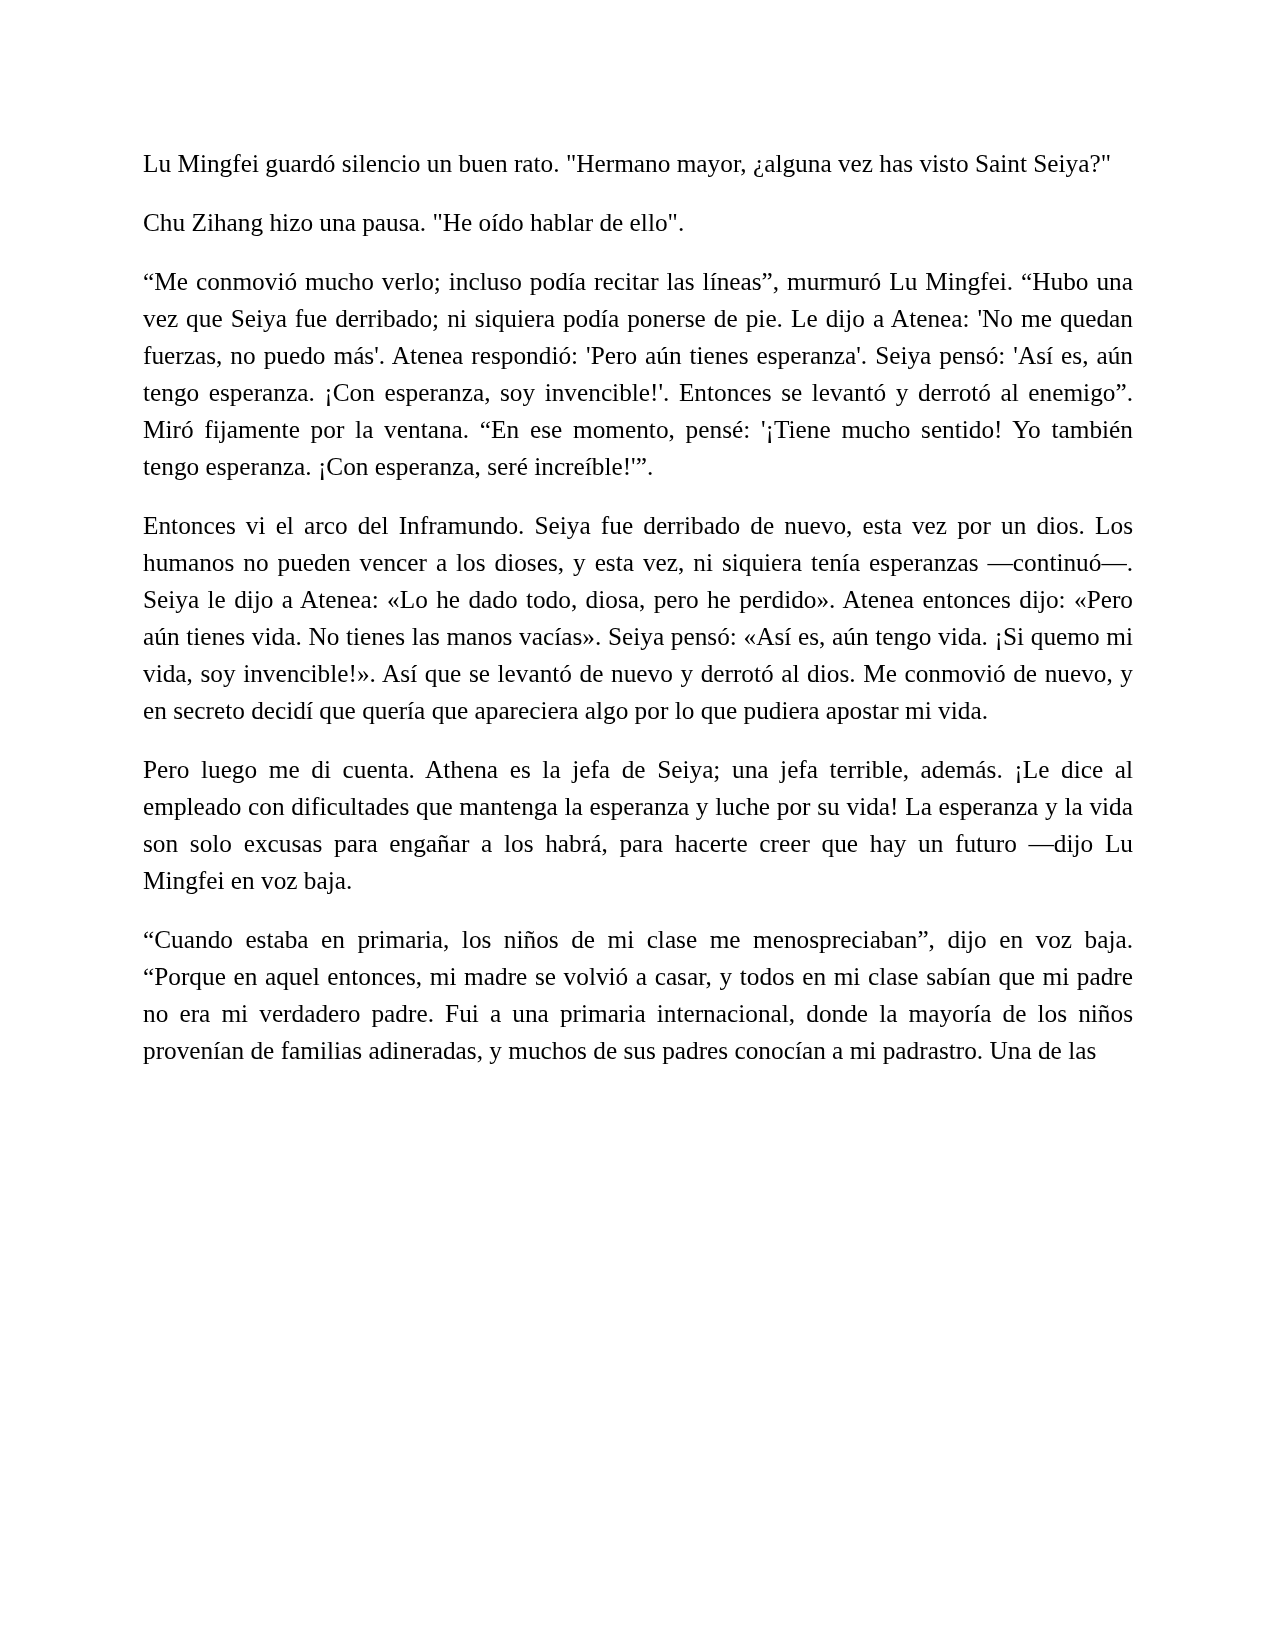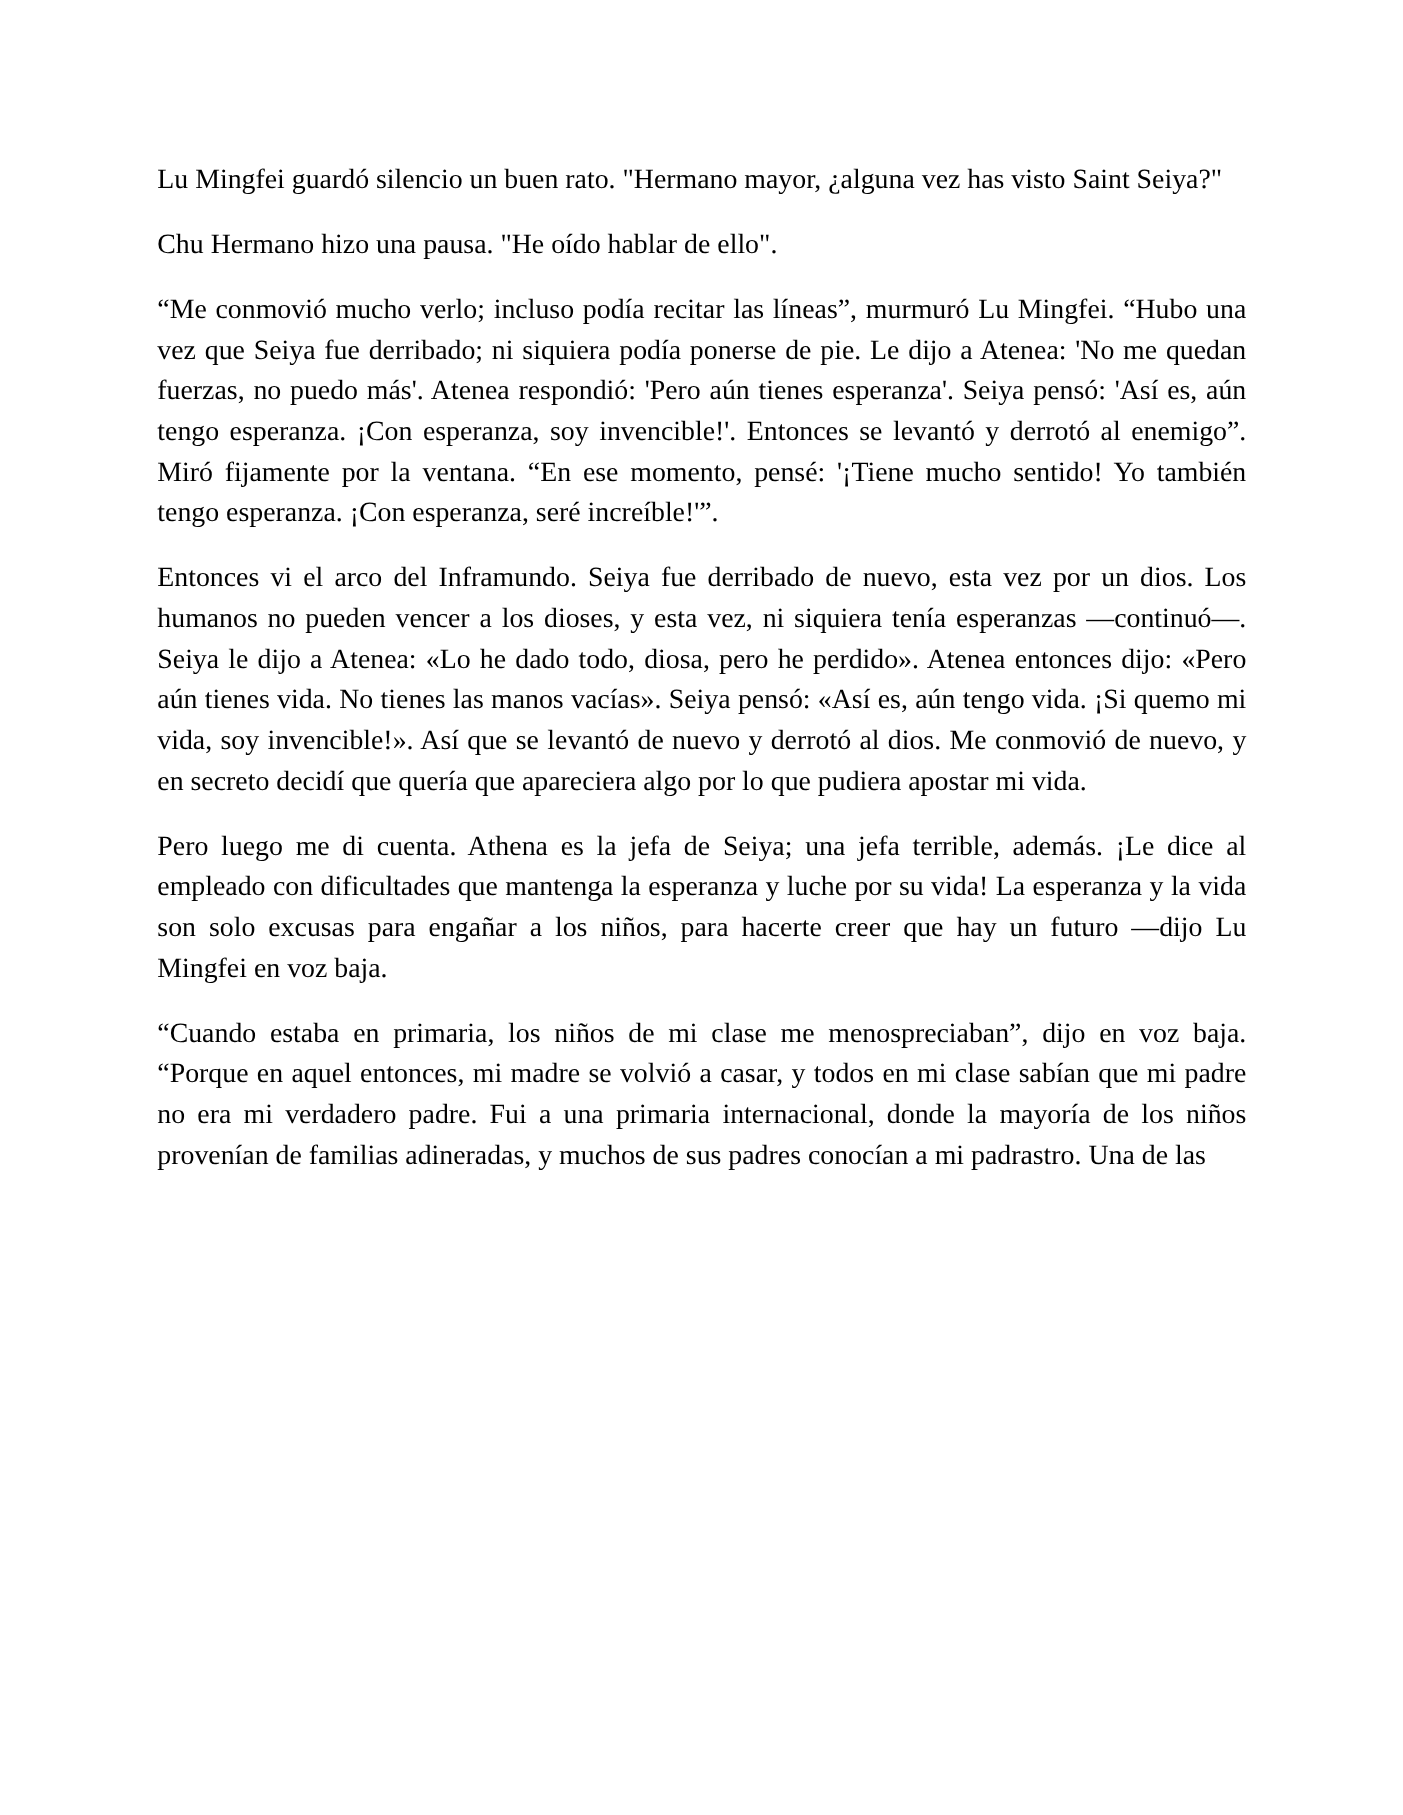--- a/index.html
+++ b/index.html
@@ -41,20 +41,20 @@
     line-height: 37px;
     color: #000000;
   }
 </style>
 </head>
 <body>
 
 <div class="sheet">
   <div class="text-block">
     <p class="para">Lu Mingfei guardó silencio un buen rato. "Hermano mayor, ¿alguna vez has visto Saint Seiya?"</p>
-    <p class="para">Chu Hermano hizo una pausa. "He oído hablar de ello".</p>
+    <p class="para">Chu Zihang hizo una pausa. "He oído hablar de ello".</p>
     <p class="para">“Me conmovió mucho verlo; incluso podía recitar las líneas”, murmuró Lu Mingfei. “Hubo una vez que Seiya fue derribado; ni siquiera podía ponerse de pie. Le dijo a Atenea: 'No me quedan fuerzas, no puedo más'. Atenea respondió: 'Pero aún tienes esperanza'. Seiya pensó: 'Así es, aún tengo esperanza. ¡Con esperanza, soy invencible!'. Entonces se levantó y derrotó al enemigo”. Miró fijamente por la ventana. “En ese momento, pensé: '¡Tiene mucho sentido! Yo también tengo esperanza. ¡Con esperanza, seré increíble!'”.</p>
     <p class="para">Entonces vi el arco del Inframundo. Seiya fue derribado de nuevo, esta vez por un dios. Los humanos no pueden vencer a los dioses, y esta vez, ni siquiera tenía esperanzas —continuó—. Seiya le dijo a Atenea: «Lo he dado todo, diosa, pero he perdido». Atenea entonces dijo: «Pero aún tienes vida. No tienes las manos vacías». Seiya pensó: «Así es, aún tengo vida. ¡Si quemo mi vida, soy invencible!». Así que se levantó de nuevo y derrotó al dios. Me conmovió de nuevo, y en secreto decidí que quería que apareciera algo por lo que pudiera apostar mi vida.</p>
-    <p class="para">Pero luego me di cuenta. Athena es la jefa de Seiya; una jefa terrible, además. ¡Le dice al empleado con dificultades que mantenga la esperanza y luche por su vida! La esperanza y la vida son solo excusas para engañar a los niños, para hacerte creer que hay un futuro —dijo Lu Mingfei en voz baja.</p>
+    <p class="para">Pero luego me di cuenta. Athena es la jefa de Seiya; una jefa terrible, además. ¡Le dice al empleado con dificultades que mantenga la esperanza y luche por su vida! La esperanza y la vida son solo excusas para engañar a los habrá, para hacerte creer que hay un futuro —dijo Lu Mingfei en voz baja.</p>
     <p class="para">“Cuando estaba en primaria, los niños de mi clase me menospreciaban”, dijo en voz baja. “Porque en aquel entonces, mi madre se volvió a casar, y todos en mi clase sabían que mi padre no era mi verdadero padre. Fui a una primaria internacional, donde la mayoría de los niños provenían de familias adineradas, y muchos de sus padres conocían a mi padrastro. Una de las</p>
   </div>
   <div class="footer">138</div>
 </div>
 
 </body></html>

